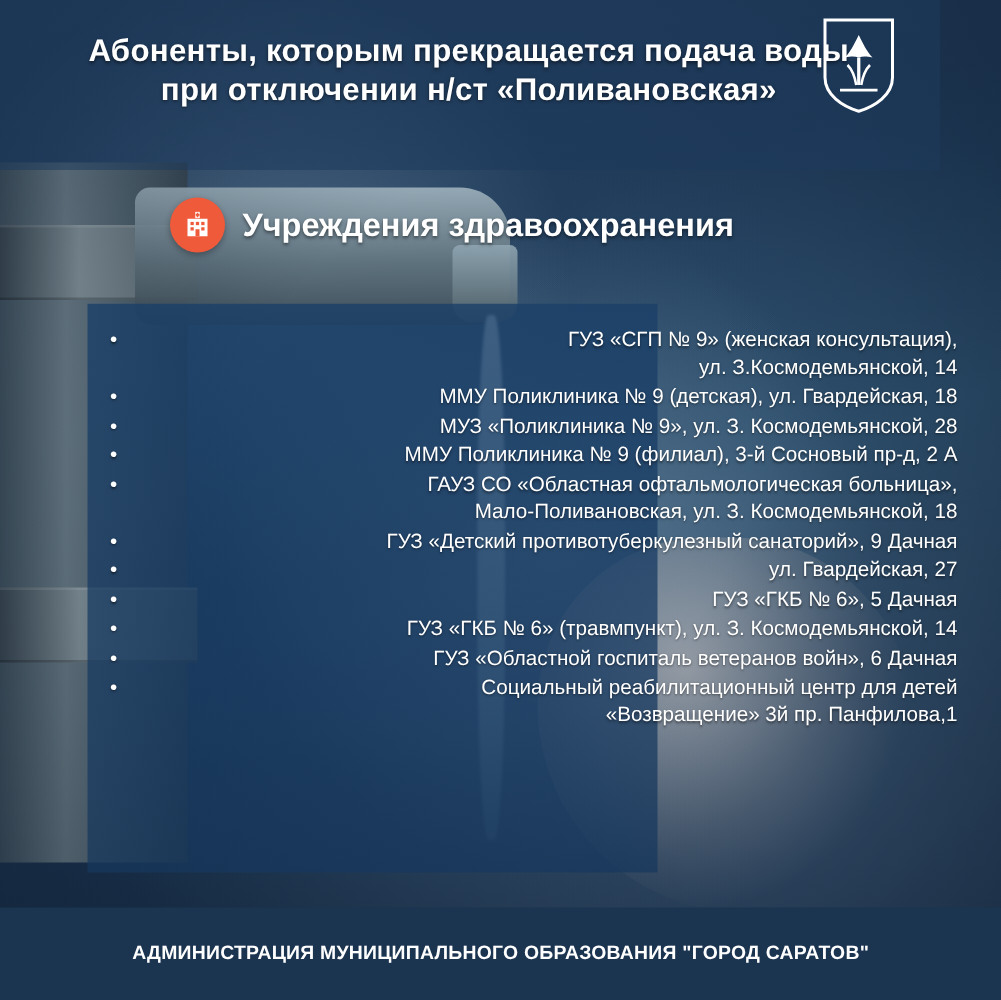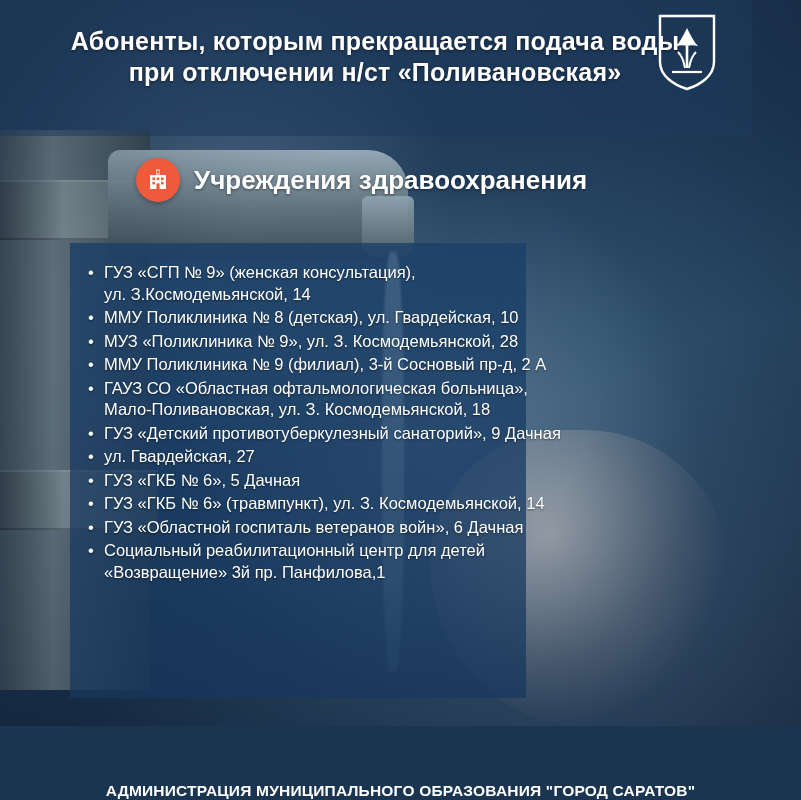--- a/index.html
+++ b/index.html
@@ -171,20 +171,21 @@
     list-style: none;
   }
   .list li {
     position: relative;
     color: #ffffff;
     font-size: 16.5px;
     line-height: 21.5px;
     padding-left: 18px;
     margin-bottom: 2px;
     text-shadow: 0 1px 2px rgba(0,0,0,0.5);
+    text-align: right;
   }
   .list li::before {
     content: "•";
     position: absolute;
     left: 2px;
     top: 0;
     color: #ffffff;
     font-size: 16.5px;
   }
   .list li .line2 {
@@ -193,21 +194,21 @@
 
   
   .footer {
     position: absolute;
     left: 0;
     bottom: 0;
     width: 801px;
     height: 74px;
     background: #1b3450;
     display: flex;
-    align-items: flex-end;
+    align-items: center;
     justify-content: center;
   }
   .footer-text {
     color: #ffffff;
     font-size: 15.5px;
     font-weight: bold;
     letter-spacing: 0.2px;
   }
 </style>
 </head>
@@ -258,21 +259,21 @@
   </div>
 
   <div class="panel"></div>
 
   <ul class="list">
     <li>
       <span>ГУЗ «СГП № 9» (женская консультация),</span>
       <span class="line2">ул. З.Космодемьянской, 14</span>
     </li>
     <li>
-      <span>ММУ Поликлиника № 8 (детская), ул. Гвардейская, 10</span>
+      <span>ММУ Поликлиника № 9 (детская), ул. Гвардейская, 18</span>
     </li>
     <li>
       <span>МУЗ «Поликлиника № 9», ул. З. Космодемьянской, 28</span>
     </li>
     <li>
       <span>ММУ Поликлиника № 9 (филиал), 3-й Сосновый пр-д, 2 А</span>
     </li>
     <li>
       <span>ГАУЗ СО «Областная офтальмологическая больница»,</span>
       <span class="line2">Мало-Поливановская, ул. З. Космодемьянской, 18</span>

